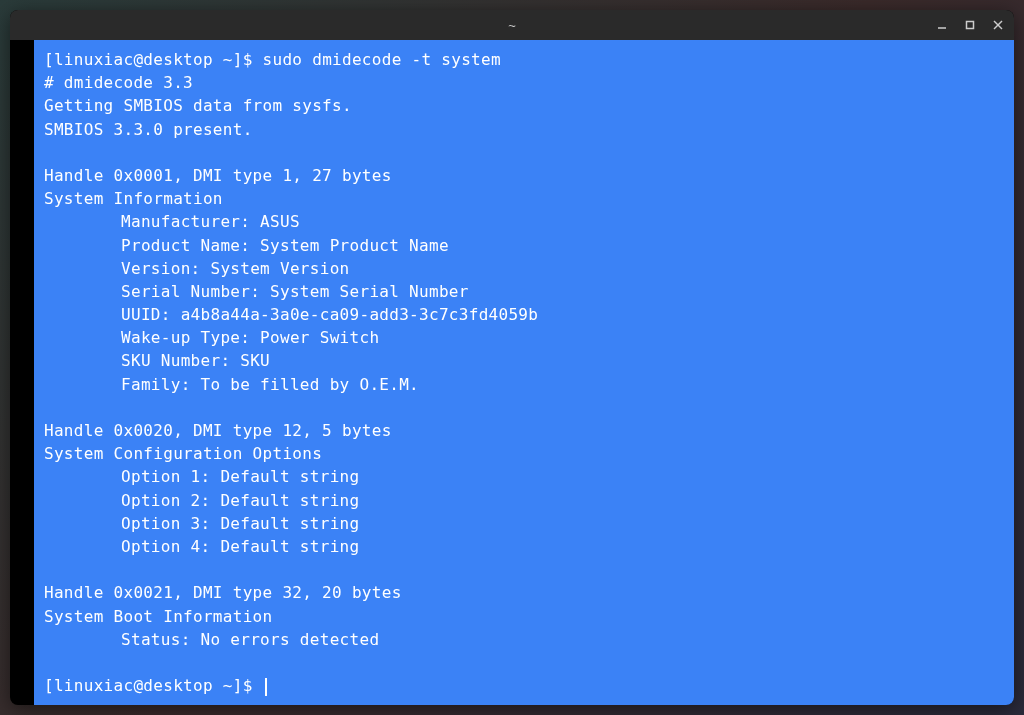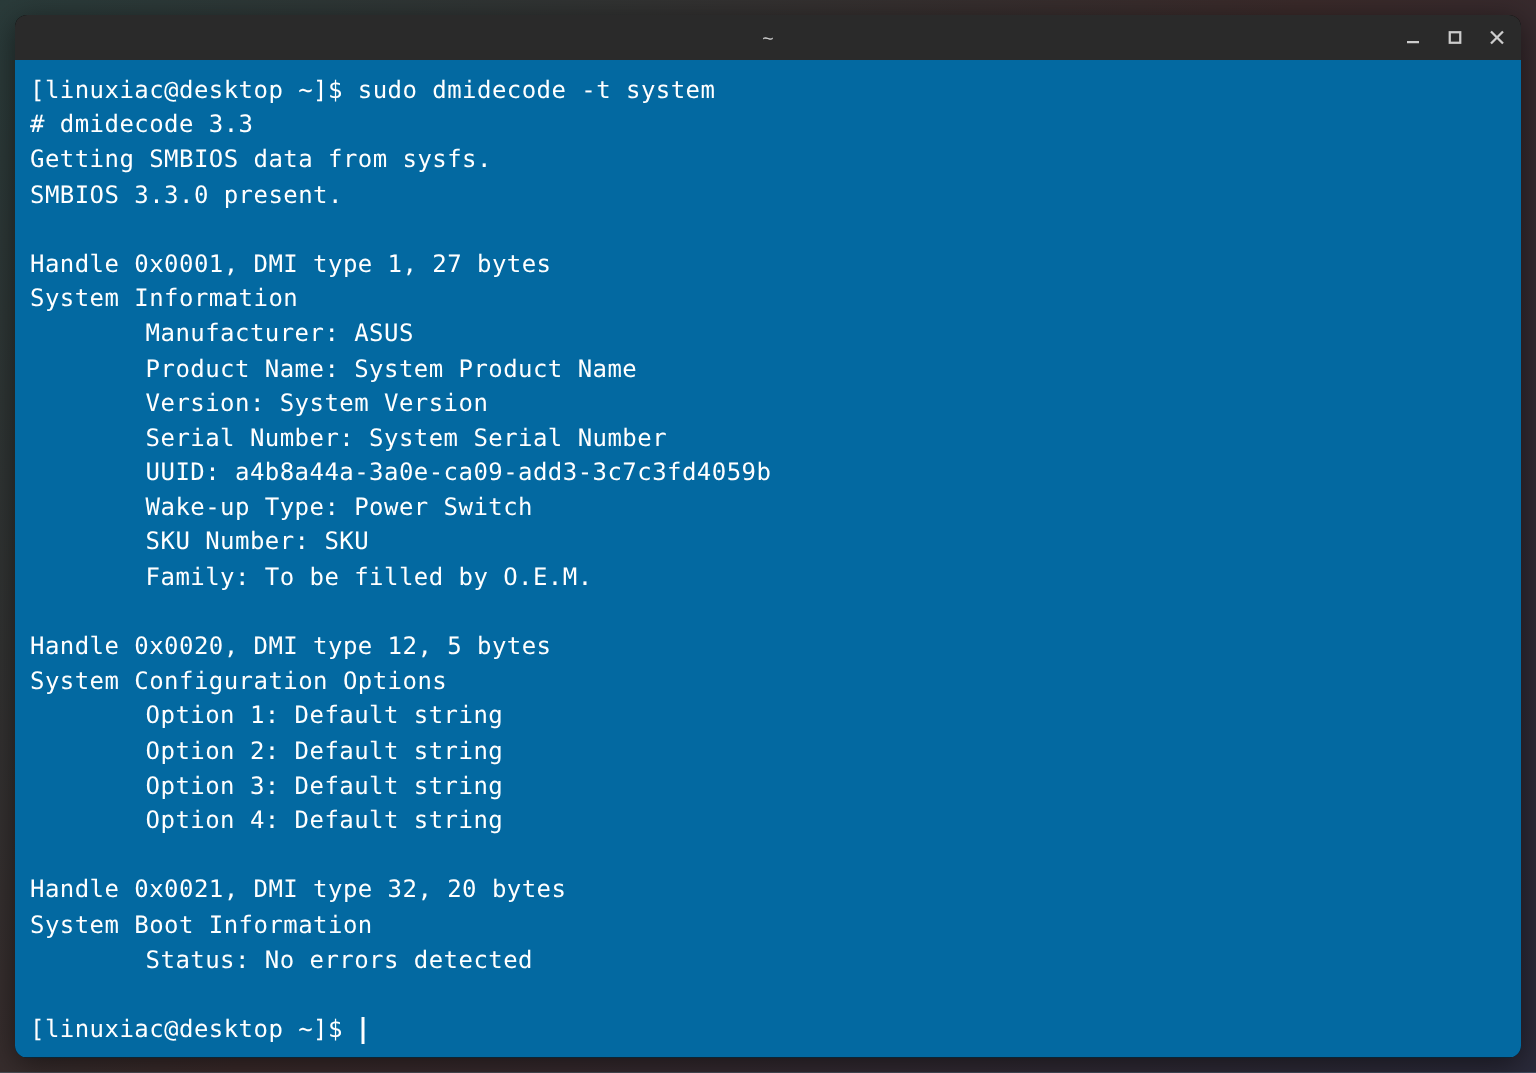--- a/index.html
+++ b/index.html
@@ -54,28 +54,29 @@
     align-items: center;
     justify-content: center;
     color: #cccccc;
     font-size: 12px;
     cursor: pointer;
     font-family: sans-serif;
     border-radius: 3px;
   }
   .terminal-body {
     flex: 1;
-    background: #0369a1;
+    background: #3b82f6;
     padding: 8px 10px;
     color: #ffffff;
     font-size: 16px;
     line-height: 1.45;
     white-space: pre;
     overflow: hidden;
     letter-spacing: 0.3px;
+    margin-left: 24px;
   }
   .cursor {
     display: inline-block;
     width: 2px;
     height: 18px;
     background: #ffffff;
     vertical-align: middle;
     margin-left: 2px;
     animation: blink 1s step-end infinite;
   }

